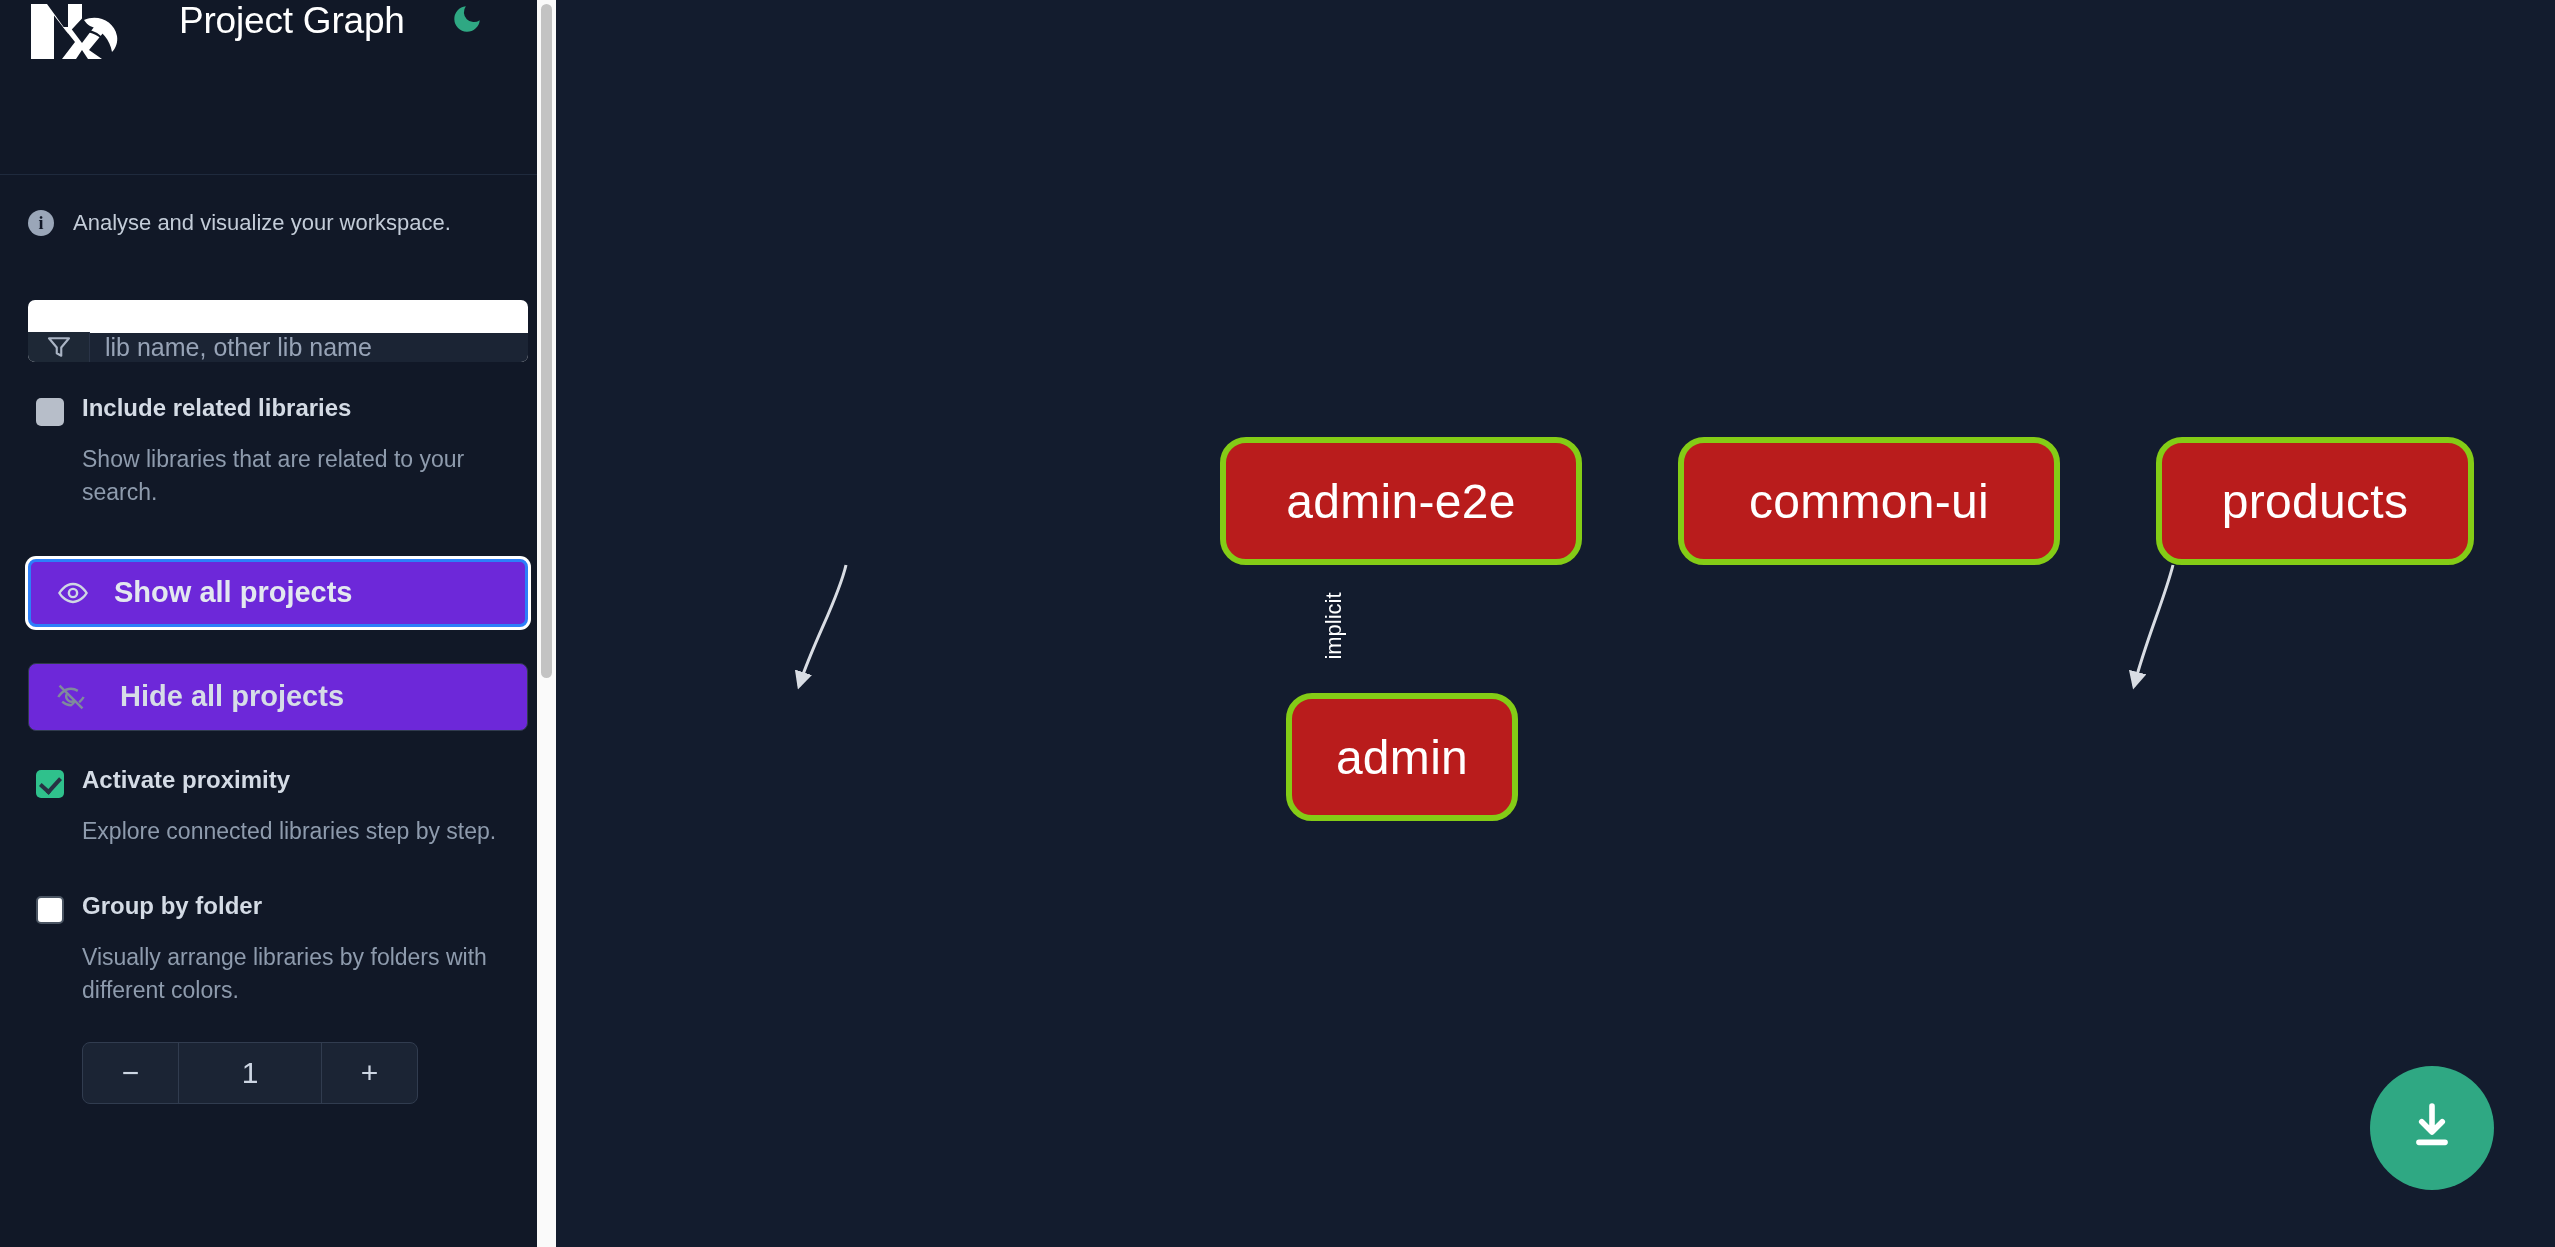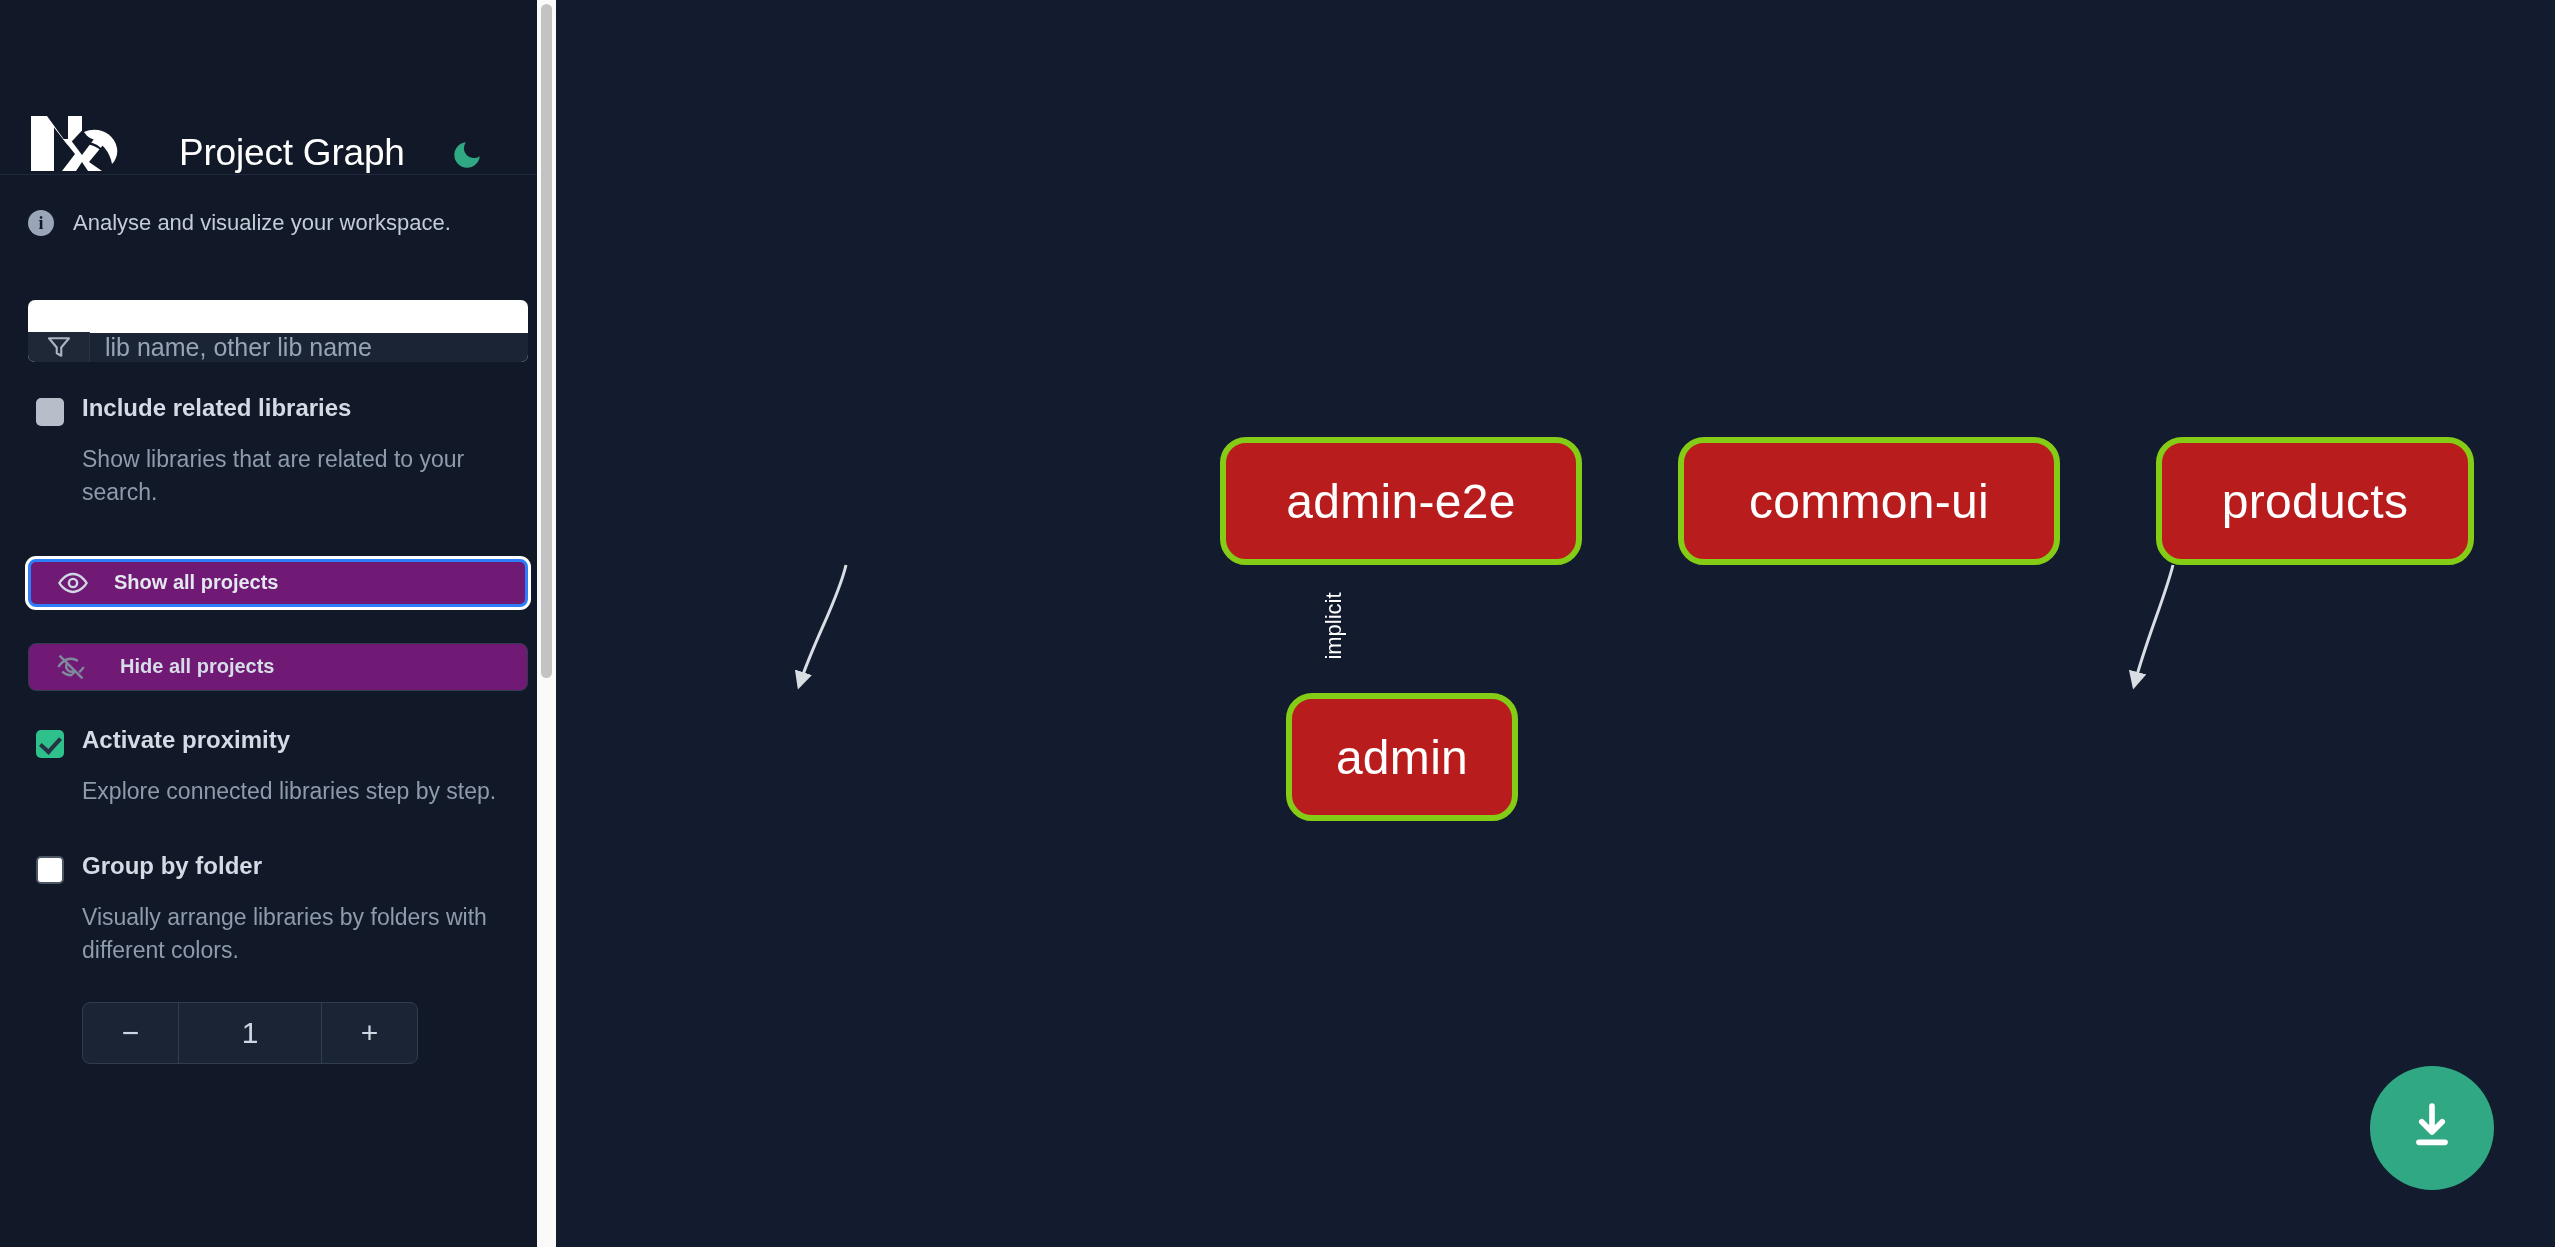--- a/index.html
+++ b/index.html
@@ -14,21 +14,21 @@
   
   .sidebar {
     position: relative;
     width: 556px; height: 1247px;
     background: #111827;
     flex: 0 0 556px;
   }
   .sidebar-header {
     height: 175px;
     display: flex;
-    align-items: flex-end;
+    align-items: flex-start;
     padding-left: 28px;
     border-bottom: 1px solid #1f2a3d;
   }
   .nx-logo { width: 96px; height: 62px; flex: 0 0 96px; }
   .app-title {
     color: #ffffff;
     font-size: 37px;
     font-weight: 400;
     margin-left: 55px;
     letter-spacing: -0.2px;
@@ -129,29 +129,29 @@
     color: #8e9bad;
     font-size: 23px;
     line-height: 1.42;
     margin-top: 19px;
     max-width: 430px;
   }
 
   
   .btn {
     margin: 0 28px;
-    height: 48px;
+    height: 68px;
     display: flex;
     align-items: center;
     padding-left: 26px;
     border-radius: 8px;
-    background: #701a75;
+    background: #6d28d9;
     border: 1px solid #303b4d;
     color: #e3e8ef;
-    font-size: 20px;
+    font-size: 29px;
     font-weight: 700;
     cursor: pointer;
   }
   .btn .bicon { width: 36px; height: 30px; flex: 0 0 36px; display:flex; align-items:center; }
   .btn .blabel { margin-left: 21px; }
   .btn-show {
     margin-top: 50px;
     border: 3px solid #2d7ff9;
     box-shadow: 0 0 0 3px #ffffff;
   }

